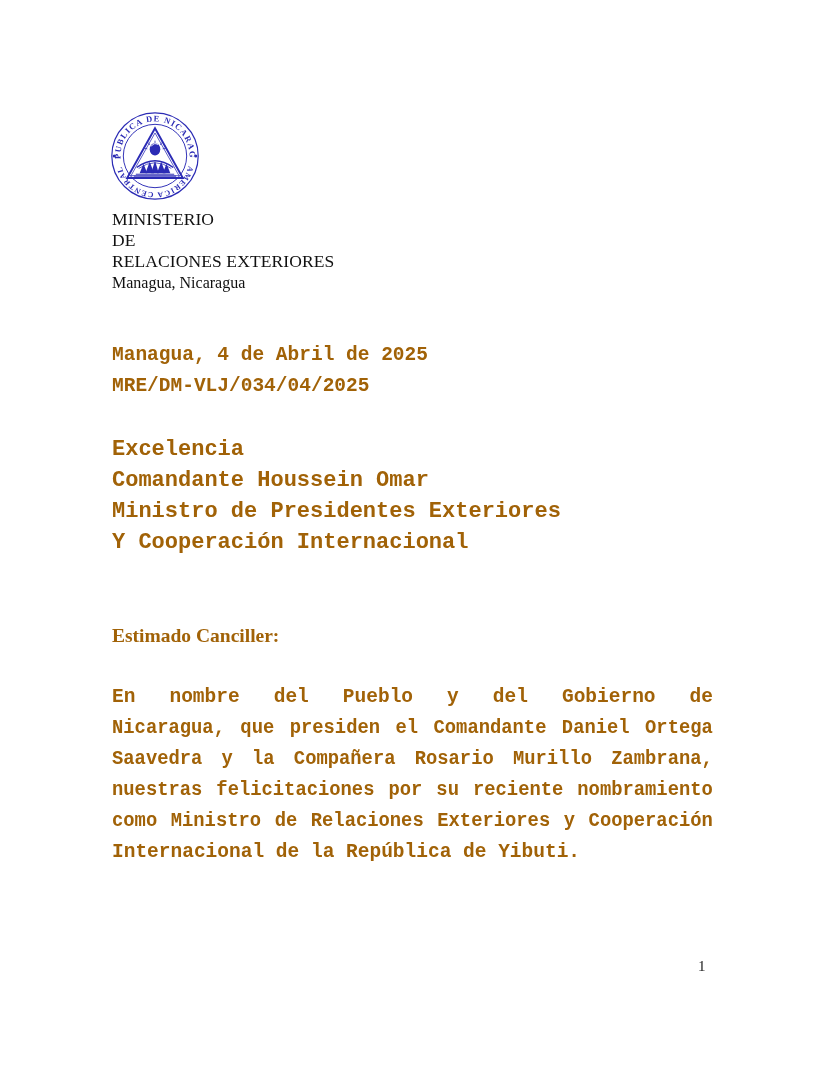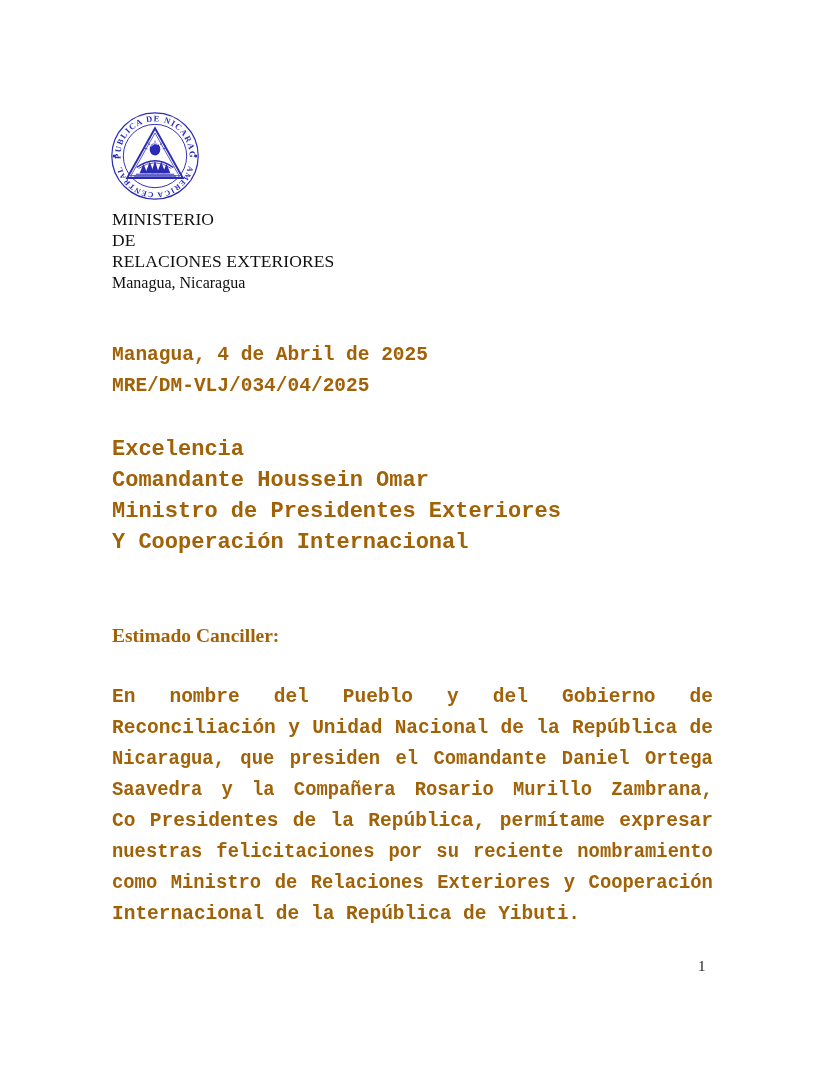--- a/index.html
+++ b/index.html
@@ -218,24 +218,22 @@
     <div class="ln">Ministro de Presidentes Exteriores</div>
     <div class="ln">Y Cooperación Internacional</div>
   </div>
 
   <div class="salutation mono">
     <div class="ln">Estimado Canciller:</div>
   </div>
 
   <div class="bodypara mono">
     <div class="jline">En nombre del Pueblo y del Gobierno de</div>
-    <div class="jline">Reconciliación y Unidad Nacional de la República de</div>
     <div class="jline cond">Nicaragua, que presiden el Comandante Daniel Ortega</div>
     <div class="jline cond">Saavedra y la Compañera Rosario Murillo Zambrana,</div>
-    <div class="jline">Co Presidentes de la República, permítame expresar</div>
     <div class="jline cond">nuestras felicitaciones por su reciente nombramiento</div>
     <div class="jline cond">como Ministro de Relaciones Exteriores y Cooperación</div>
     <div class="jline last">Internacional de la República de Yibuti.</div>
   </div>
 
   <div class="pagenum">1</div>
 
 </div>
 
 </body></html>

